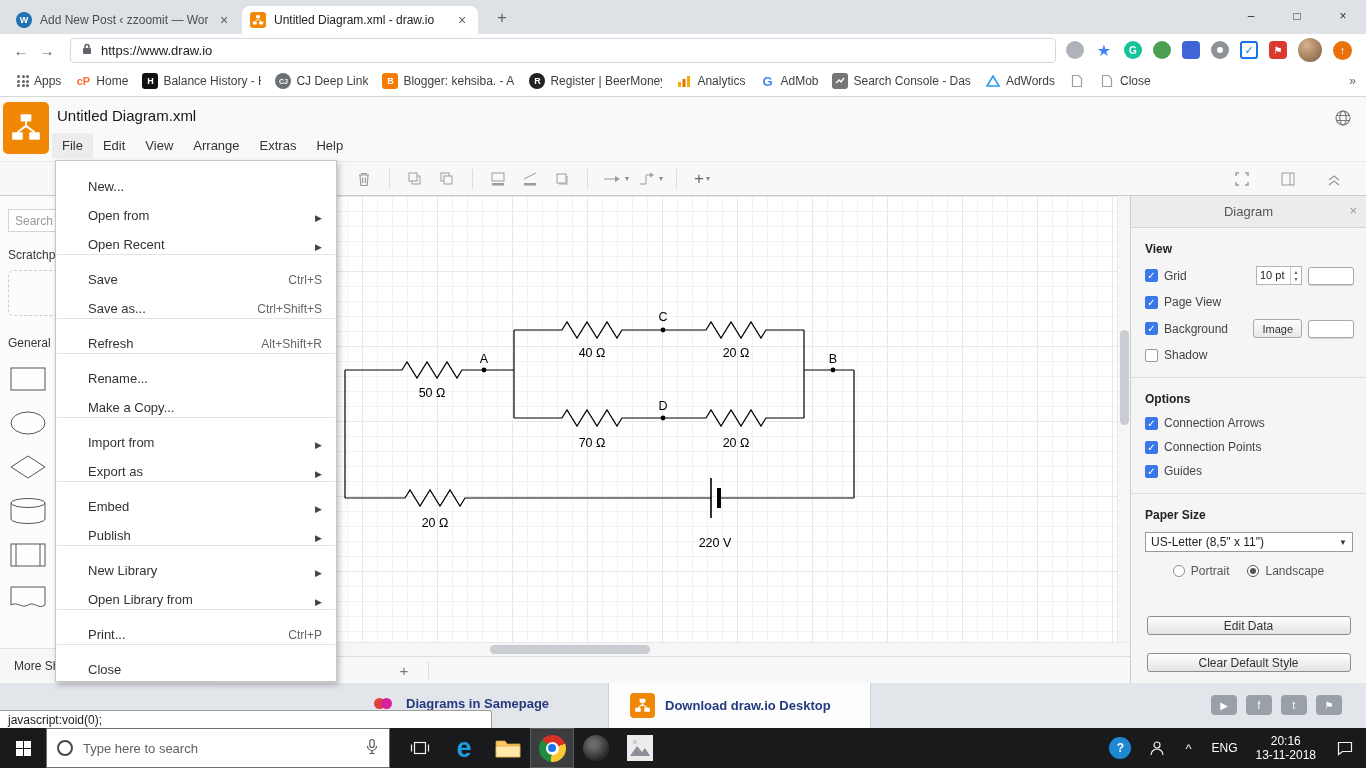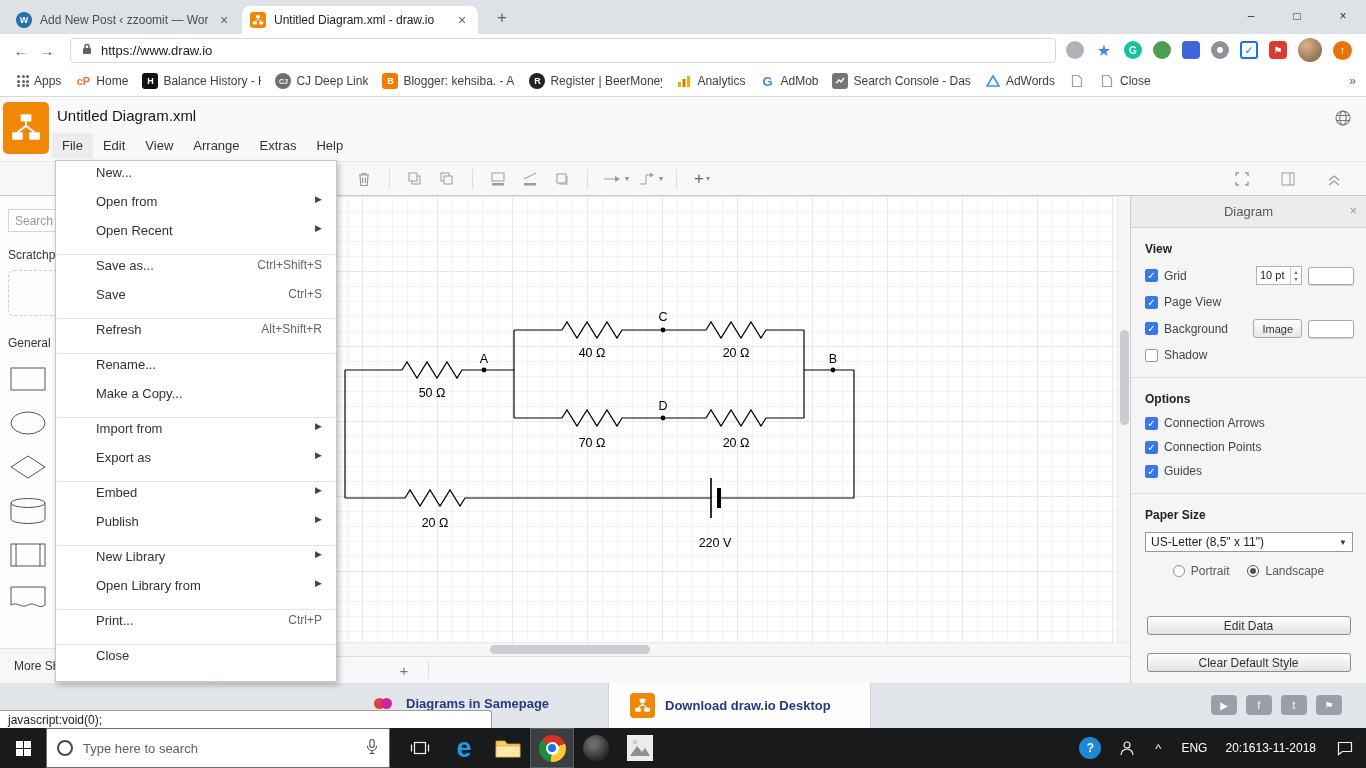--- a/index.html
+++ b/index.html
@@ -111,21 +111,21 @@
   .fp-hr{border:0;border-top:1px solid #ddd;margin:10px 0 0}
   #paper-select{margin:5px 14px 0;width:208px;height:20px;border:1px solid #999;background:#fff;display:flex;align-items:center;padding:0 5px;font-size:12px;color:#222}
   #paper-select .right{font-size:8px;color:#333}
   #orient-row{display:flex;justify-content:center;gap:18px;margin-top:12px;font-size:12px;color:#555;align-items:center}
   .orient{display:flex;align-items:center;gap:6px}
   #fp-btns{margin-top:38px}
   .fp-btn{margin:18px auto 0;width:204px;height:19px;border:1px solid #8e8e8e;border-radius:3px;background:linear-gradient(#fefefe,#e3e3e3);font-size:12px;color:#333;display:flex;align-items:center;justify-content:center}
 
   
   #filemenu{position:absolute;left:55px;top:160px;width:282px;background:#fff;border:1px solid #c6c6c6;box-shadow:2px 3px 6px rgba(0,0,0,.25);padding:4px 0;z-index:40}
-  .mi{height:29px;display:flex;align-items:flex-start;padding:0 14px 0 40px;font-size:13px;color:#333}
+  .mi{height:29px;display:flex;align-items:flex-end;padding:0 14px 0 32px;font-size:13px;color:#333}
   .mi .sc{margin-left:auto;font-size:12px;color:#666}
   .mi .sub{margin-left:auto;font-size:9px;color:#444}
   .msep{border-top:1px solid #e3e3e3;margin:2px 1px 3px}
 
   
   #footer{position:absolute;left:0;top:683px;width:100%;height:45px;background:#e2e5ea}
   #fcard{position:absolute;left:608px;top:0;width:263px;height:45px;background:#fdfdfd;border-left:1px solid #cdd2d9;border-right:1px solid #cdd2d9}
   #samepage{position:absolute;left:374px;top:13px;display:flex;align-items:center;gap:14px}
   .bannertxt{font-size:13px;font-weight:bold;color:#253a80}
   .dots{display:flex;align-items:center}
@@ -154,21 +154,21 @@
   #chromebtn{background:#3c3d3e;border:1px solid #5c5d5e}
   .chrome-ball{width:27px;height:27px;border-radius:50%;background:conic-gradient(from -50deg,#d93025 0 33%,#fcc934 33% 66%,#1e8e3e 66% 100%);position:relative}
   .chrome-ball i{position:absolute;inset:7px;border-radius:50%;background:#fff}
   .chrome-ball b{position:absolute;inset:9.5px;border-radius:50%;background:#1a73e8}
   .darkapp{width:26px;height:26px;border-radius:50%;background:radial-gradient(circle at 40% 35%,#6a6a6d 15%,#2a2a2d 70%)}
   #tray{margin-left:auto;display:flex;align-items:center;height:40px}
   .trayic{height:40px;display:flex;align-items:center;justify-content:center;color:#f2f2f2}
   .helpcirc{width:22px;height:22px;border-radius:50%;background:#1e88d2;color:#fff;display:flex;align-items:center;justify-content:center;font-size:12px;font-weight:bold}
   .eng{font-size:12px;color:#fff;padding:0 10px}
   .chev{font-size:13px;color:#e8e8e8;padding:0 10px}
-  .clock{display:flex;align-items:center;justify-content:center;color:#fff;font-size:12px;line-height:1.2;padding:0 8px}
+  .clock{display:flex;flex-direction:column;align-items:center;justify-content:center;color:#fff;font-size:12px;line-height:1.2;padding:0 8px}
 </style>
 </head>
 <body>
 
 <div id="screen">
 
   <div id="tabstrip">
     <div class="tab" id="tab1">
       <span class="fav wp">W</span>
       <span class="ttl">Add New Post ‹ zzoomit — Word</span>
@@ -602,26 +602,26 @@
     <div class="mi">
         <span>Open from</span>
         <span class="sub">▶</span>
       </div>
     <div class="mi">
         <span>Open Recent</span>
         <span class="sub">▶</span>
       </div>
     <div class="msep"></div>
     <div class="mi">
+        <span>Save</span>
+        <span class="sc">Ctrl+S</span>
+      </div>
+    <div class="mi">
         <span>Save as...</span>
         <span class="sc">Ctrl+Shift+S</span>
-      </div>
-    <div class="mi">
-        <span>Save</span>
-        <span class="sc">Ctrl+S</span>
       </div>
     <div class="msep"></div>
     <div class="mi">
         <span>Refresh</span>
         <span class="sc">Alt+Shift+R</span>
       </div>
     <div class="msep"></div>
     <div class="mi">
         <span>Rename...</span>
       </div>

